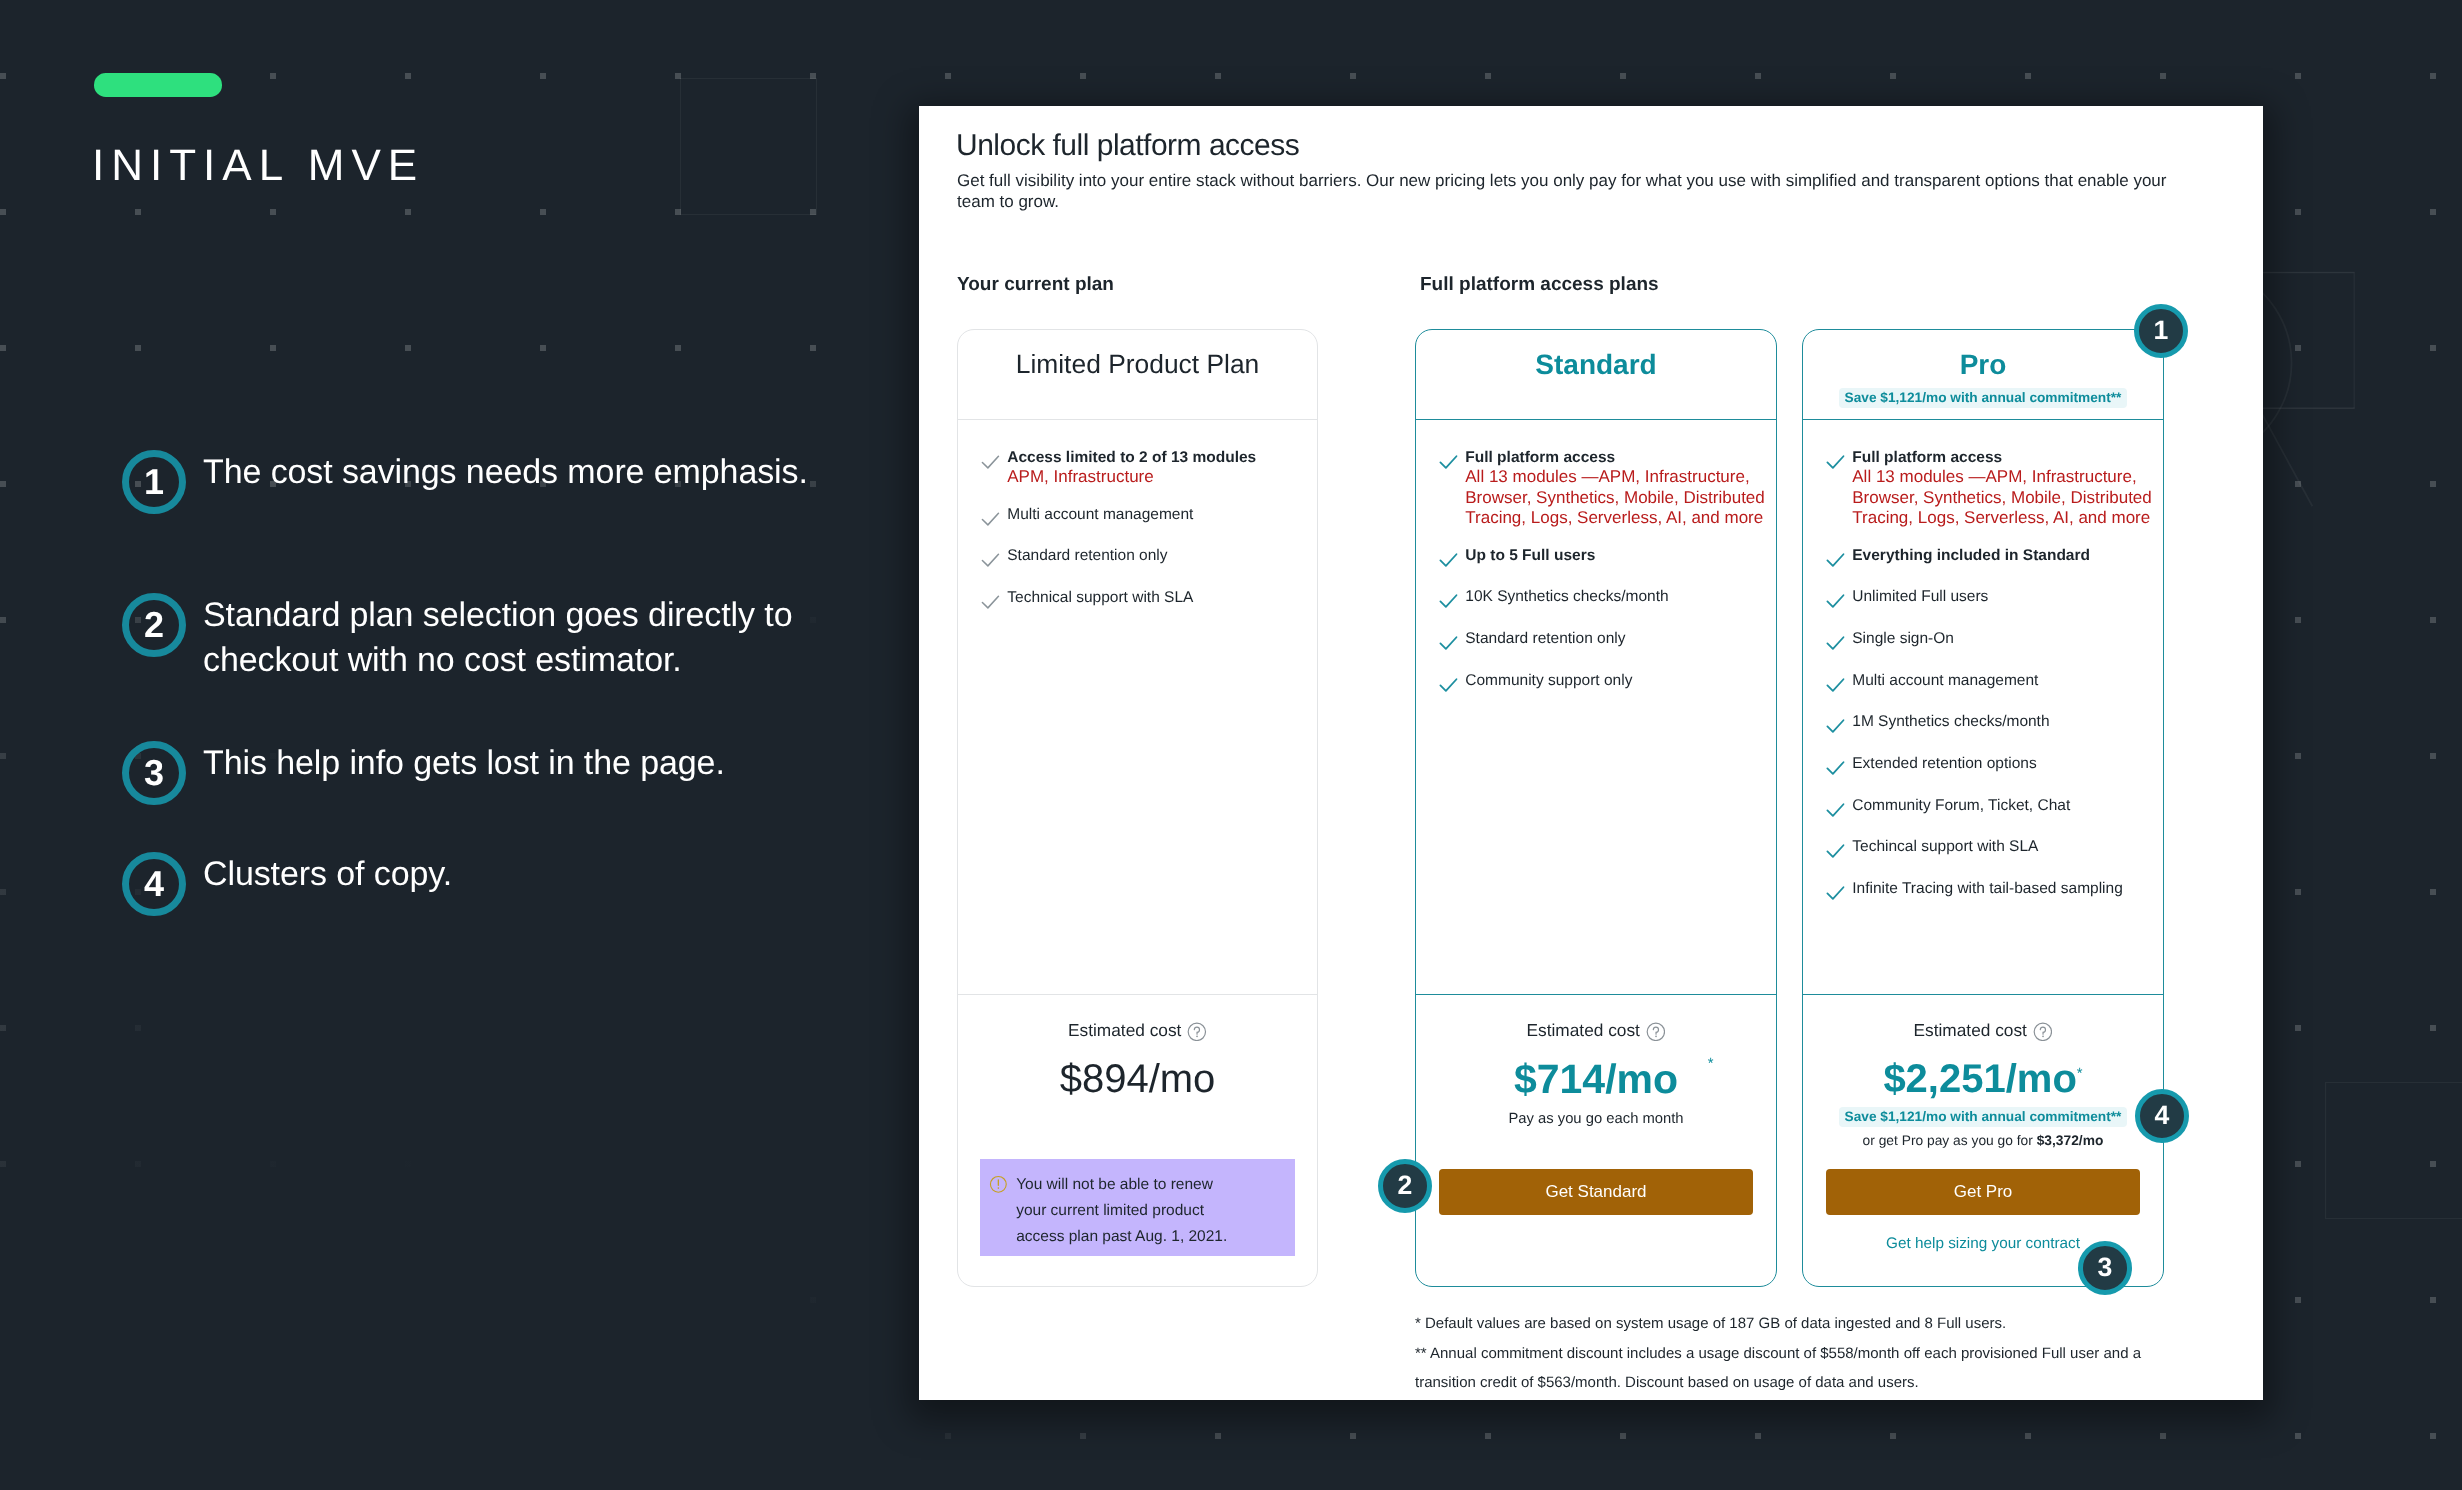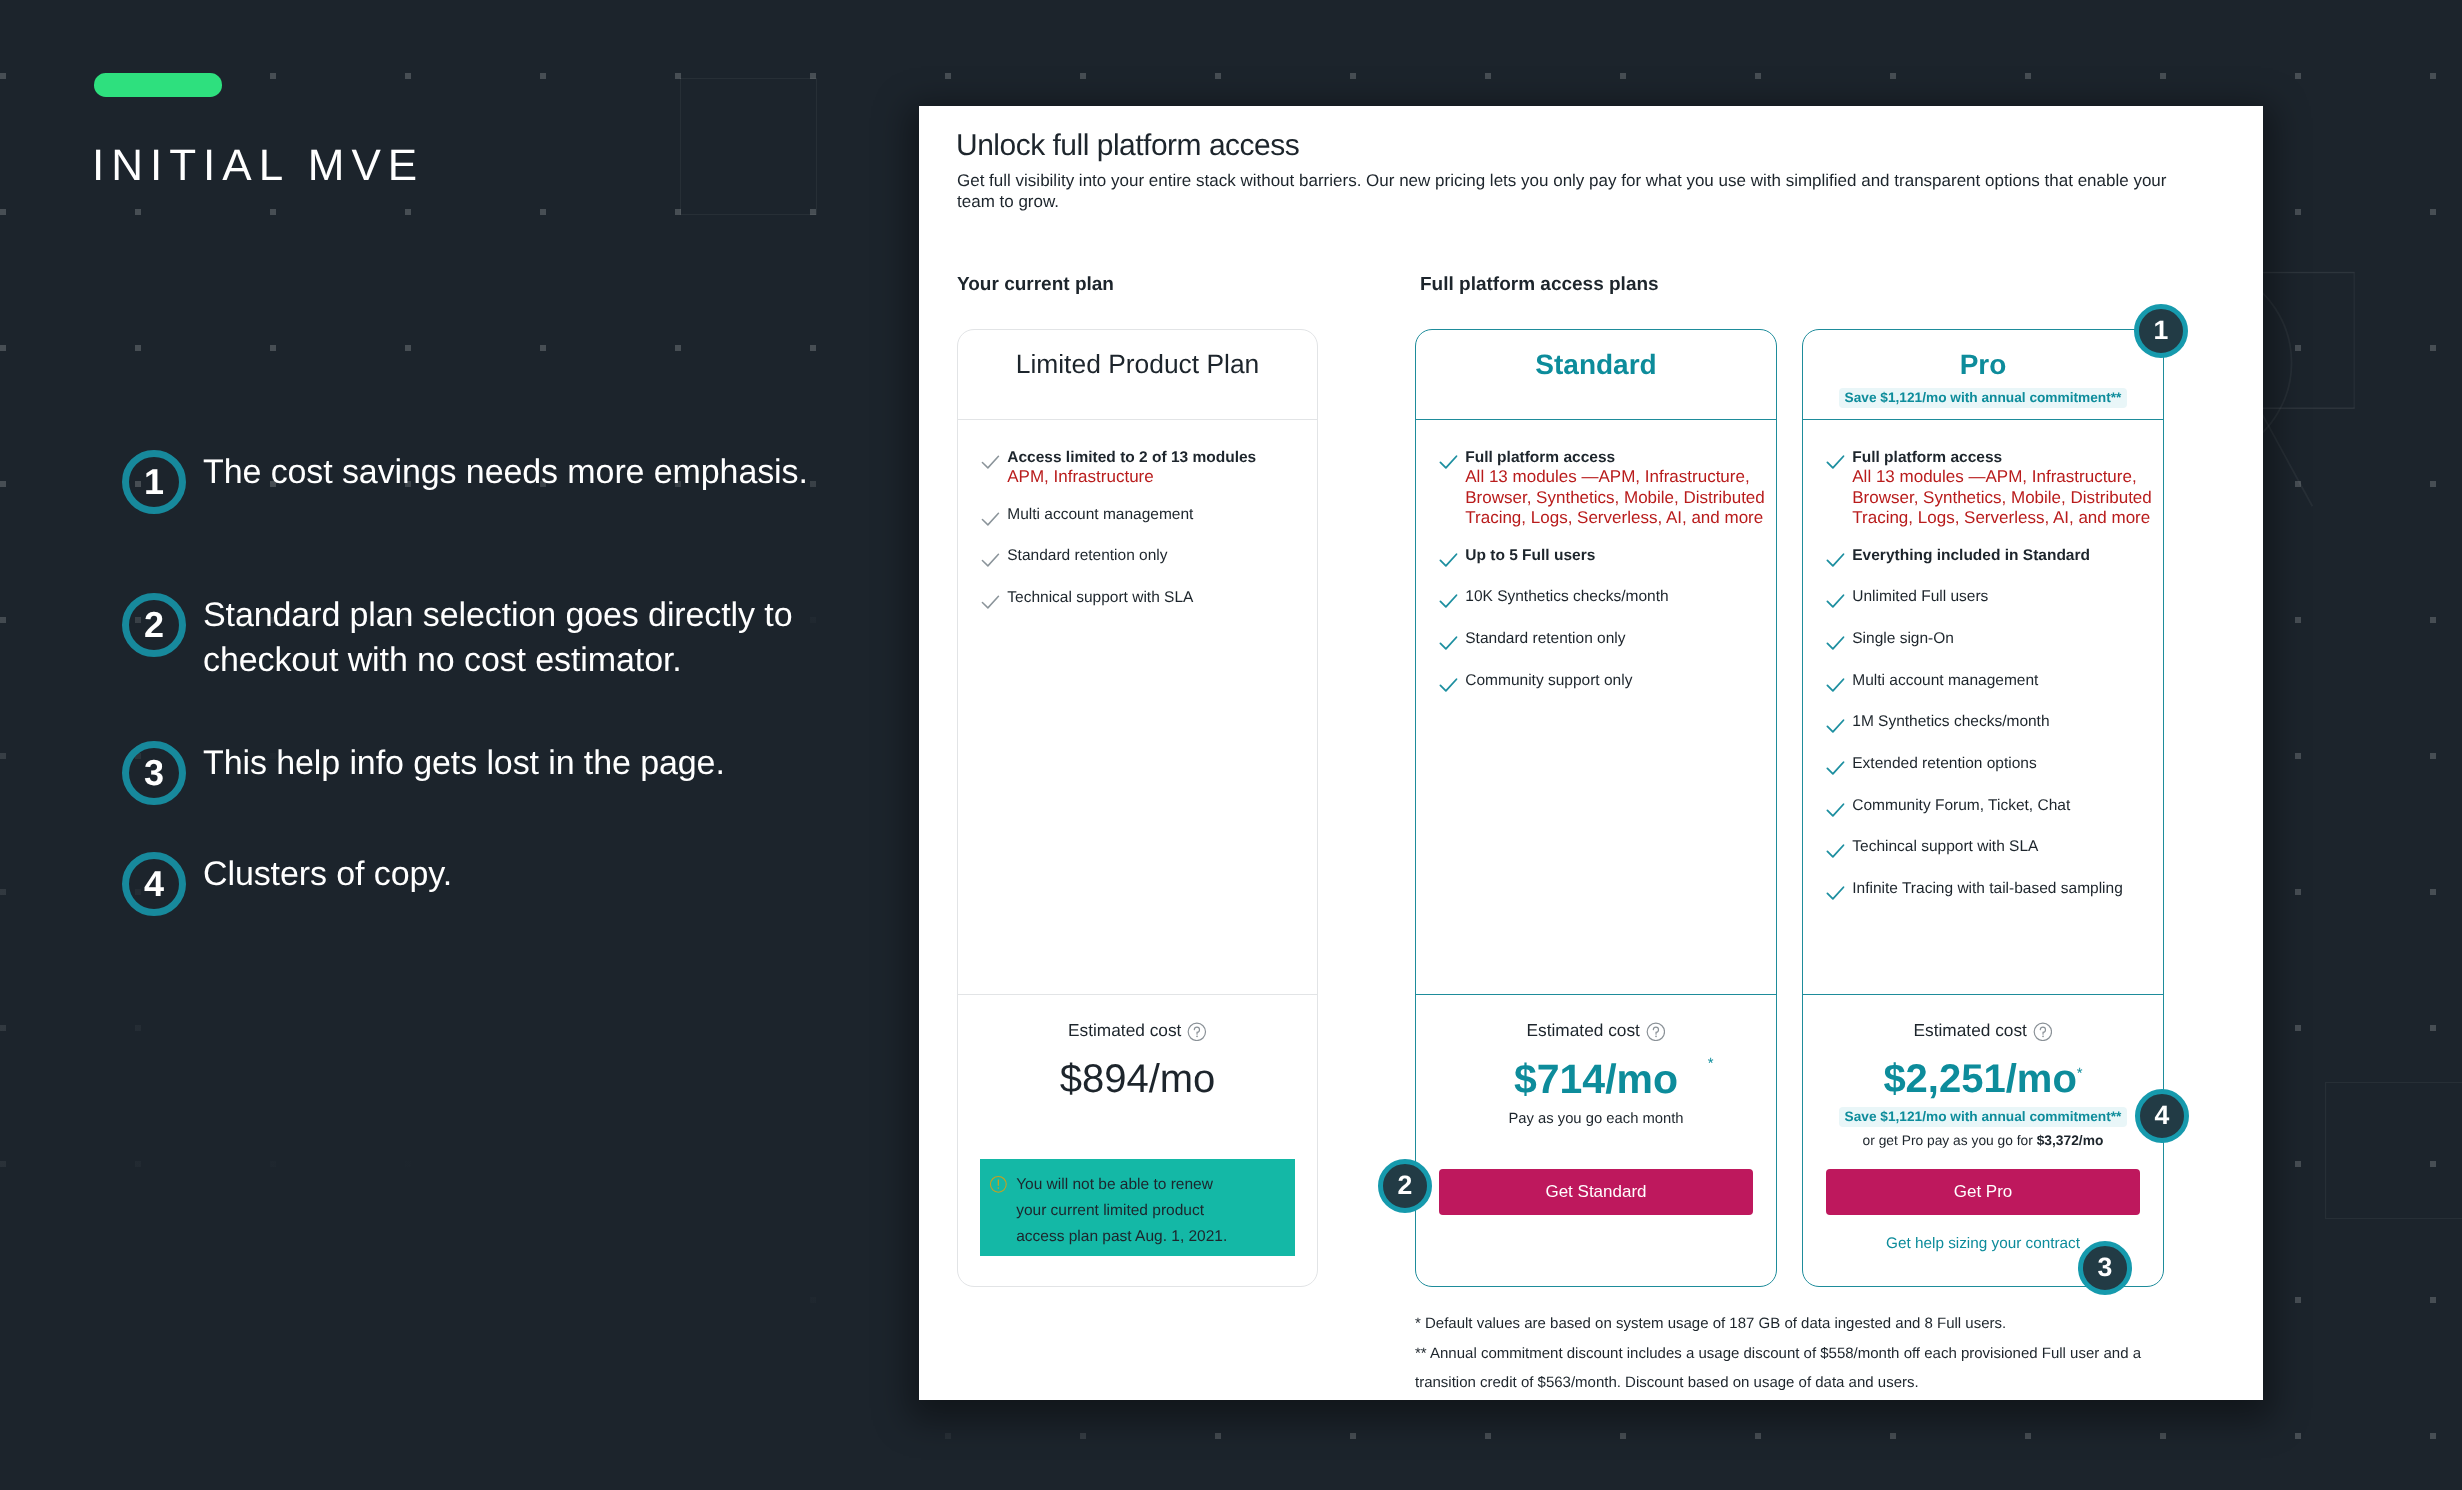--- a/index.html
+++ b/index.html
@@ -93,28 +93,28 @@
   .card.c3 .price{font-size:40px;}
   .card.c2 .price sup{position:absolute;margin-left:29.6px;}
   .price sup{font-size:14.8px;font-weight:400;vertical-align:super;line-height:0;}
   .pay-note{font-size:14.8px;color:#1d252c;margin-top:17.7px;line-height:15.8px;}
   .save-note{font-size:13.7px;font-weight:700;color:#0d8c9b;background:#e9f6f8;
      border-radius:3.9px;padding:0 5.9px;display:inline-block;white-space:nowrap;
      line-height:19.7px;}
   .save-wrap{margin-top:12.8px;height:19.7px;}
   .alt-note{font-size:13.8px;color:#1d252c;margin-top:6.9px;line-height:14.8px;}
   .alt-note b{font-weight:700;}
-  .cta{display:block;background:#be185d;color:#fff;
+  .cta{display:block;background:#a16207;color:#fff;
      border:none;border-radius:3.9px;height:46px;font-size:17px;cursor:pointer;
      font-family:inherit;position:absolute;left:22.7px;right:22.7px;}
   .card.c2 .cta{top:174px;}
   .card.c3 .cta{top:174px;}
   .help-link{position:absolute;left:0;right:0;top:241px;font-size:15.3px;color:#0d8c9b;
      text-decoration:none;line-height:16.7px;}
-  .warn{position:absolute;left:21.7px;right:21.7px;top:164px;background:#14b8a6;
+  .warn{position:absolute;left:21.7px;right:21.7px;top:164px;background:#c4b5fd;
      padding:12.8px 13.8px 5.9px 8.9px;display:flex;align-items:flex-start;text-align:left;
      box-sizing:border-box;}
   .warn .wi{flex:0 0 auto;width:18.7px;height:18.7px;margin-right:8.9px;margin-top:3px;}
   .warn-text{font-size:15.5px;color:#1d252c;line-height:26px;padding-top:0px;}
   .footnotes{position:absolute;left:496px;top:1203px;width:847px;font-size:15px;
      color:#1d252c;line-height:29.6px;}
   .footnotes>div>div{white-space:nowrap;}
   .callout{position:absolute;width:54px;height:54px;border-radius:50%;
      background:#223b45;border:5.9px solid #169aad;color:#fff;font-size:26.6px;
      font-weight:700;display:flex;align-items:center;justify-content:center;

